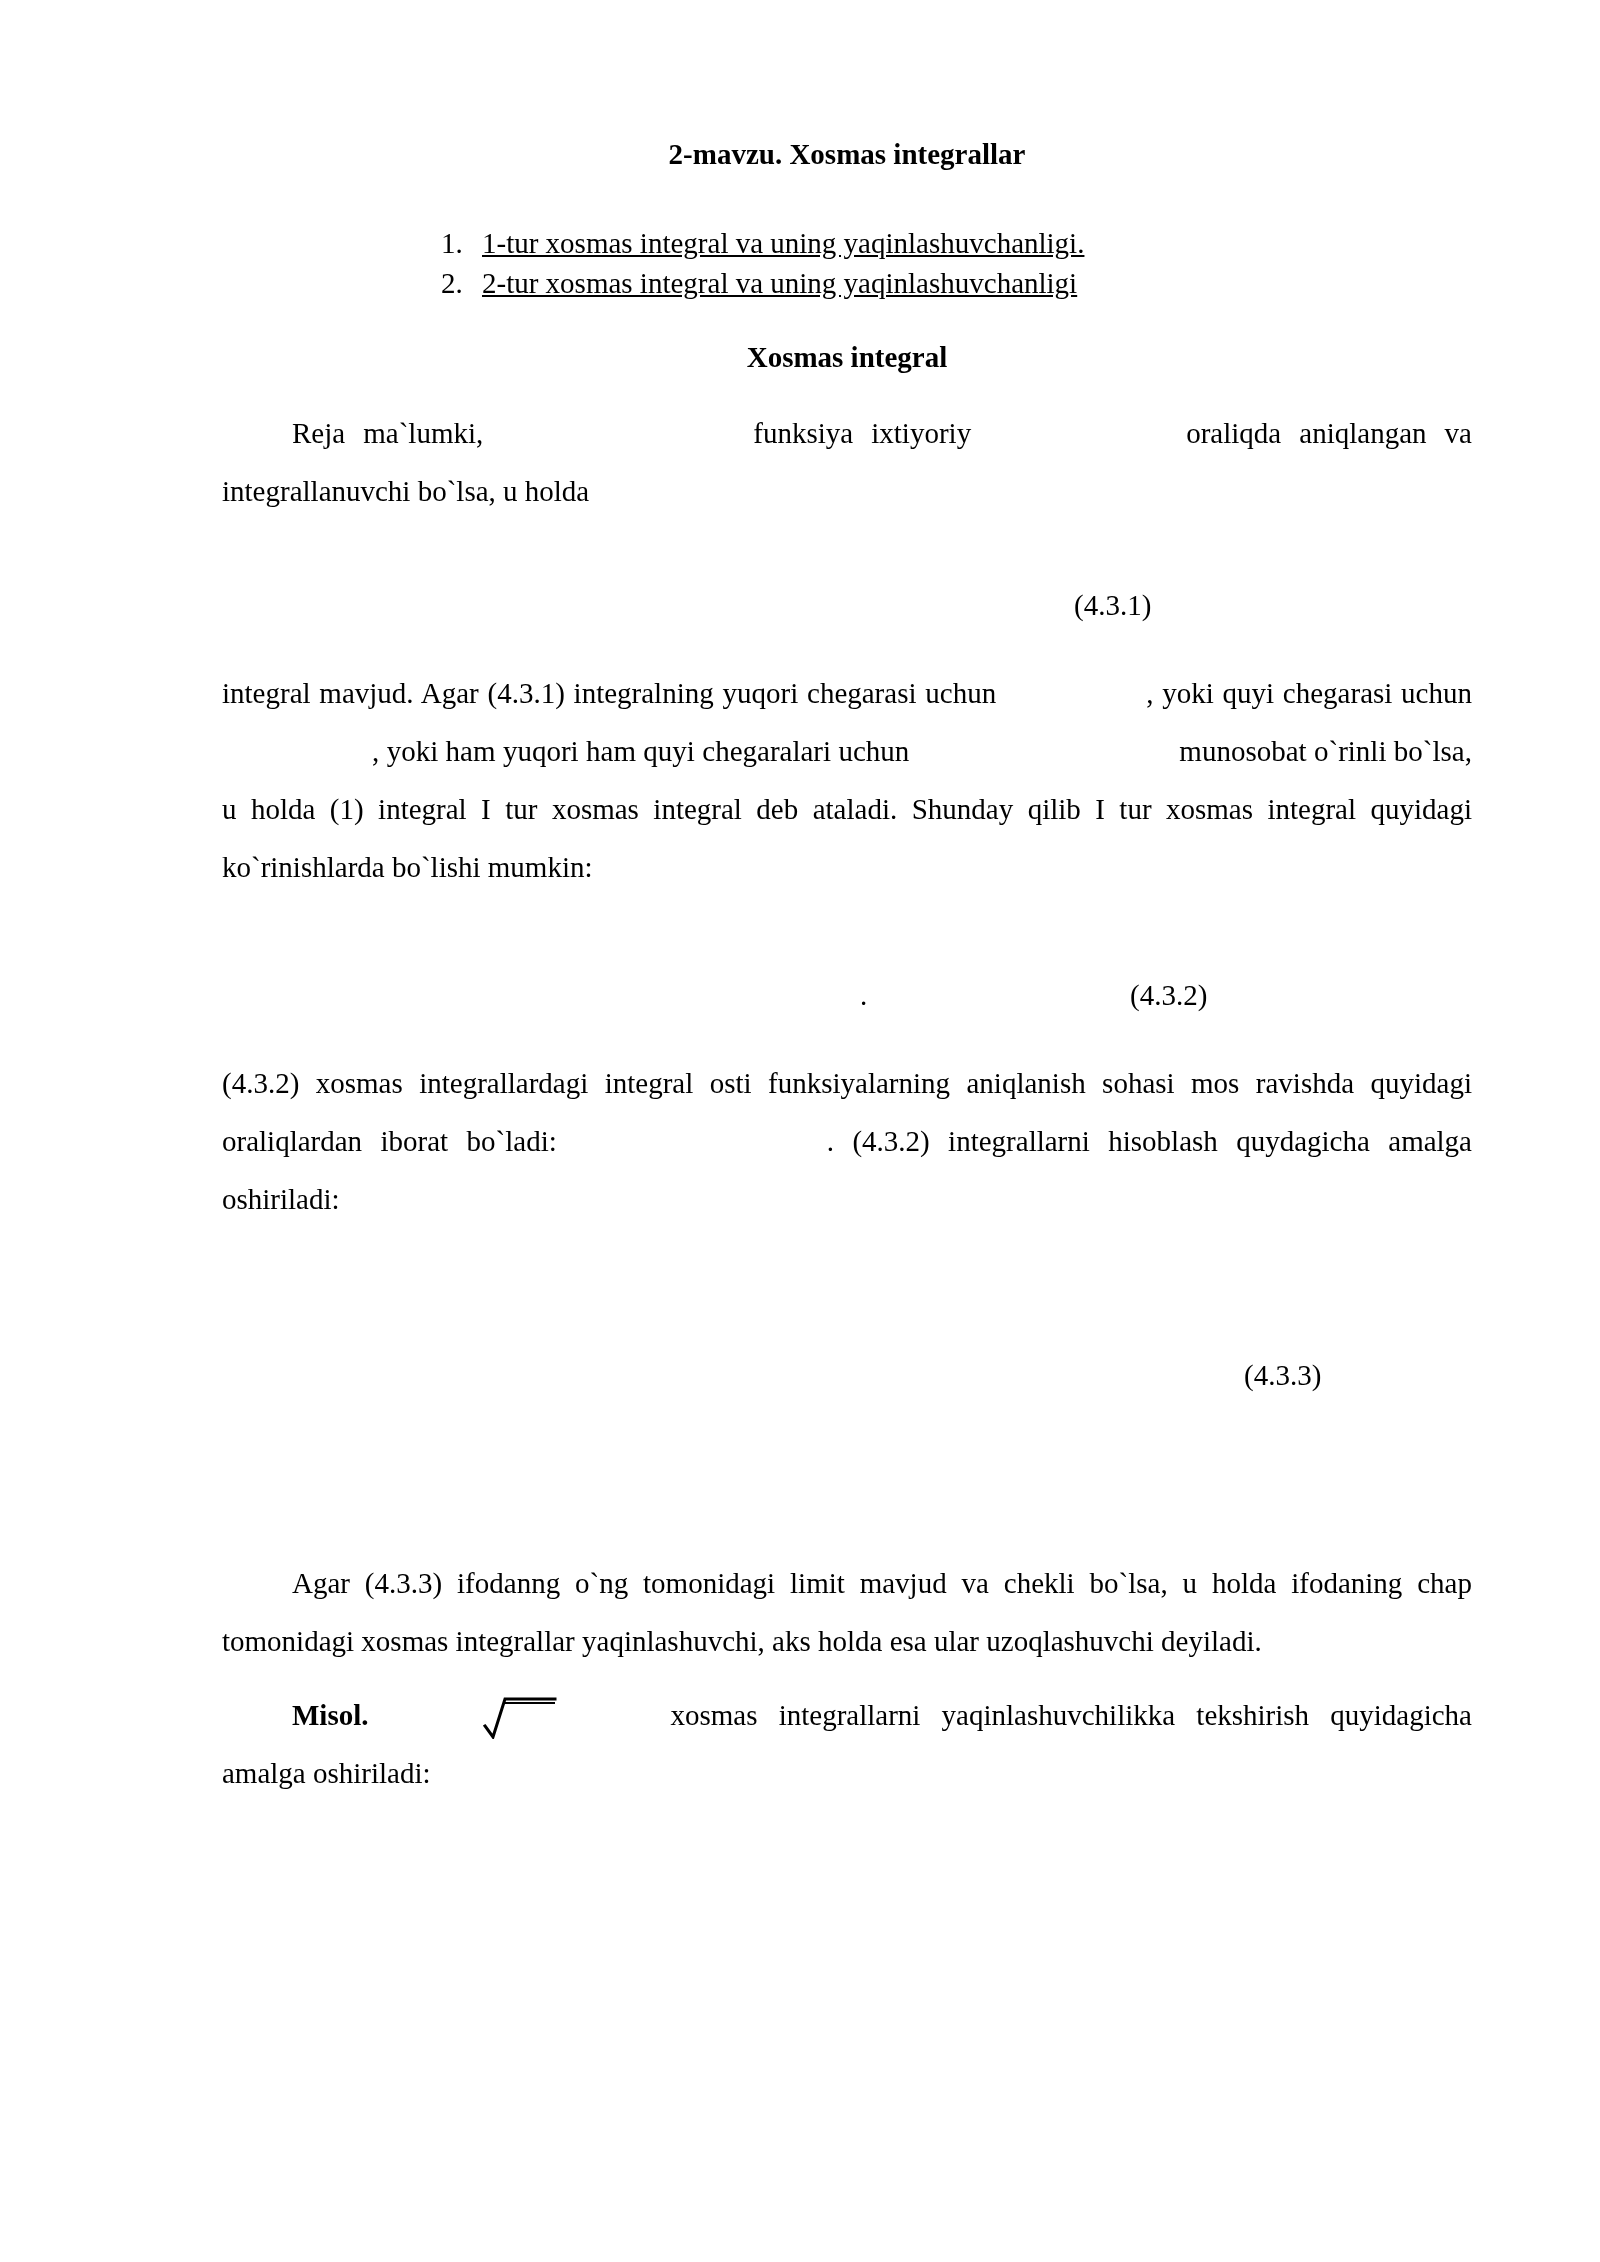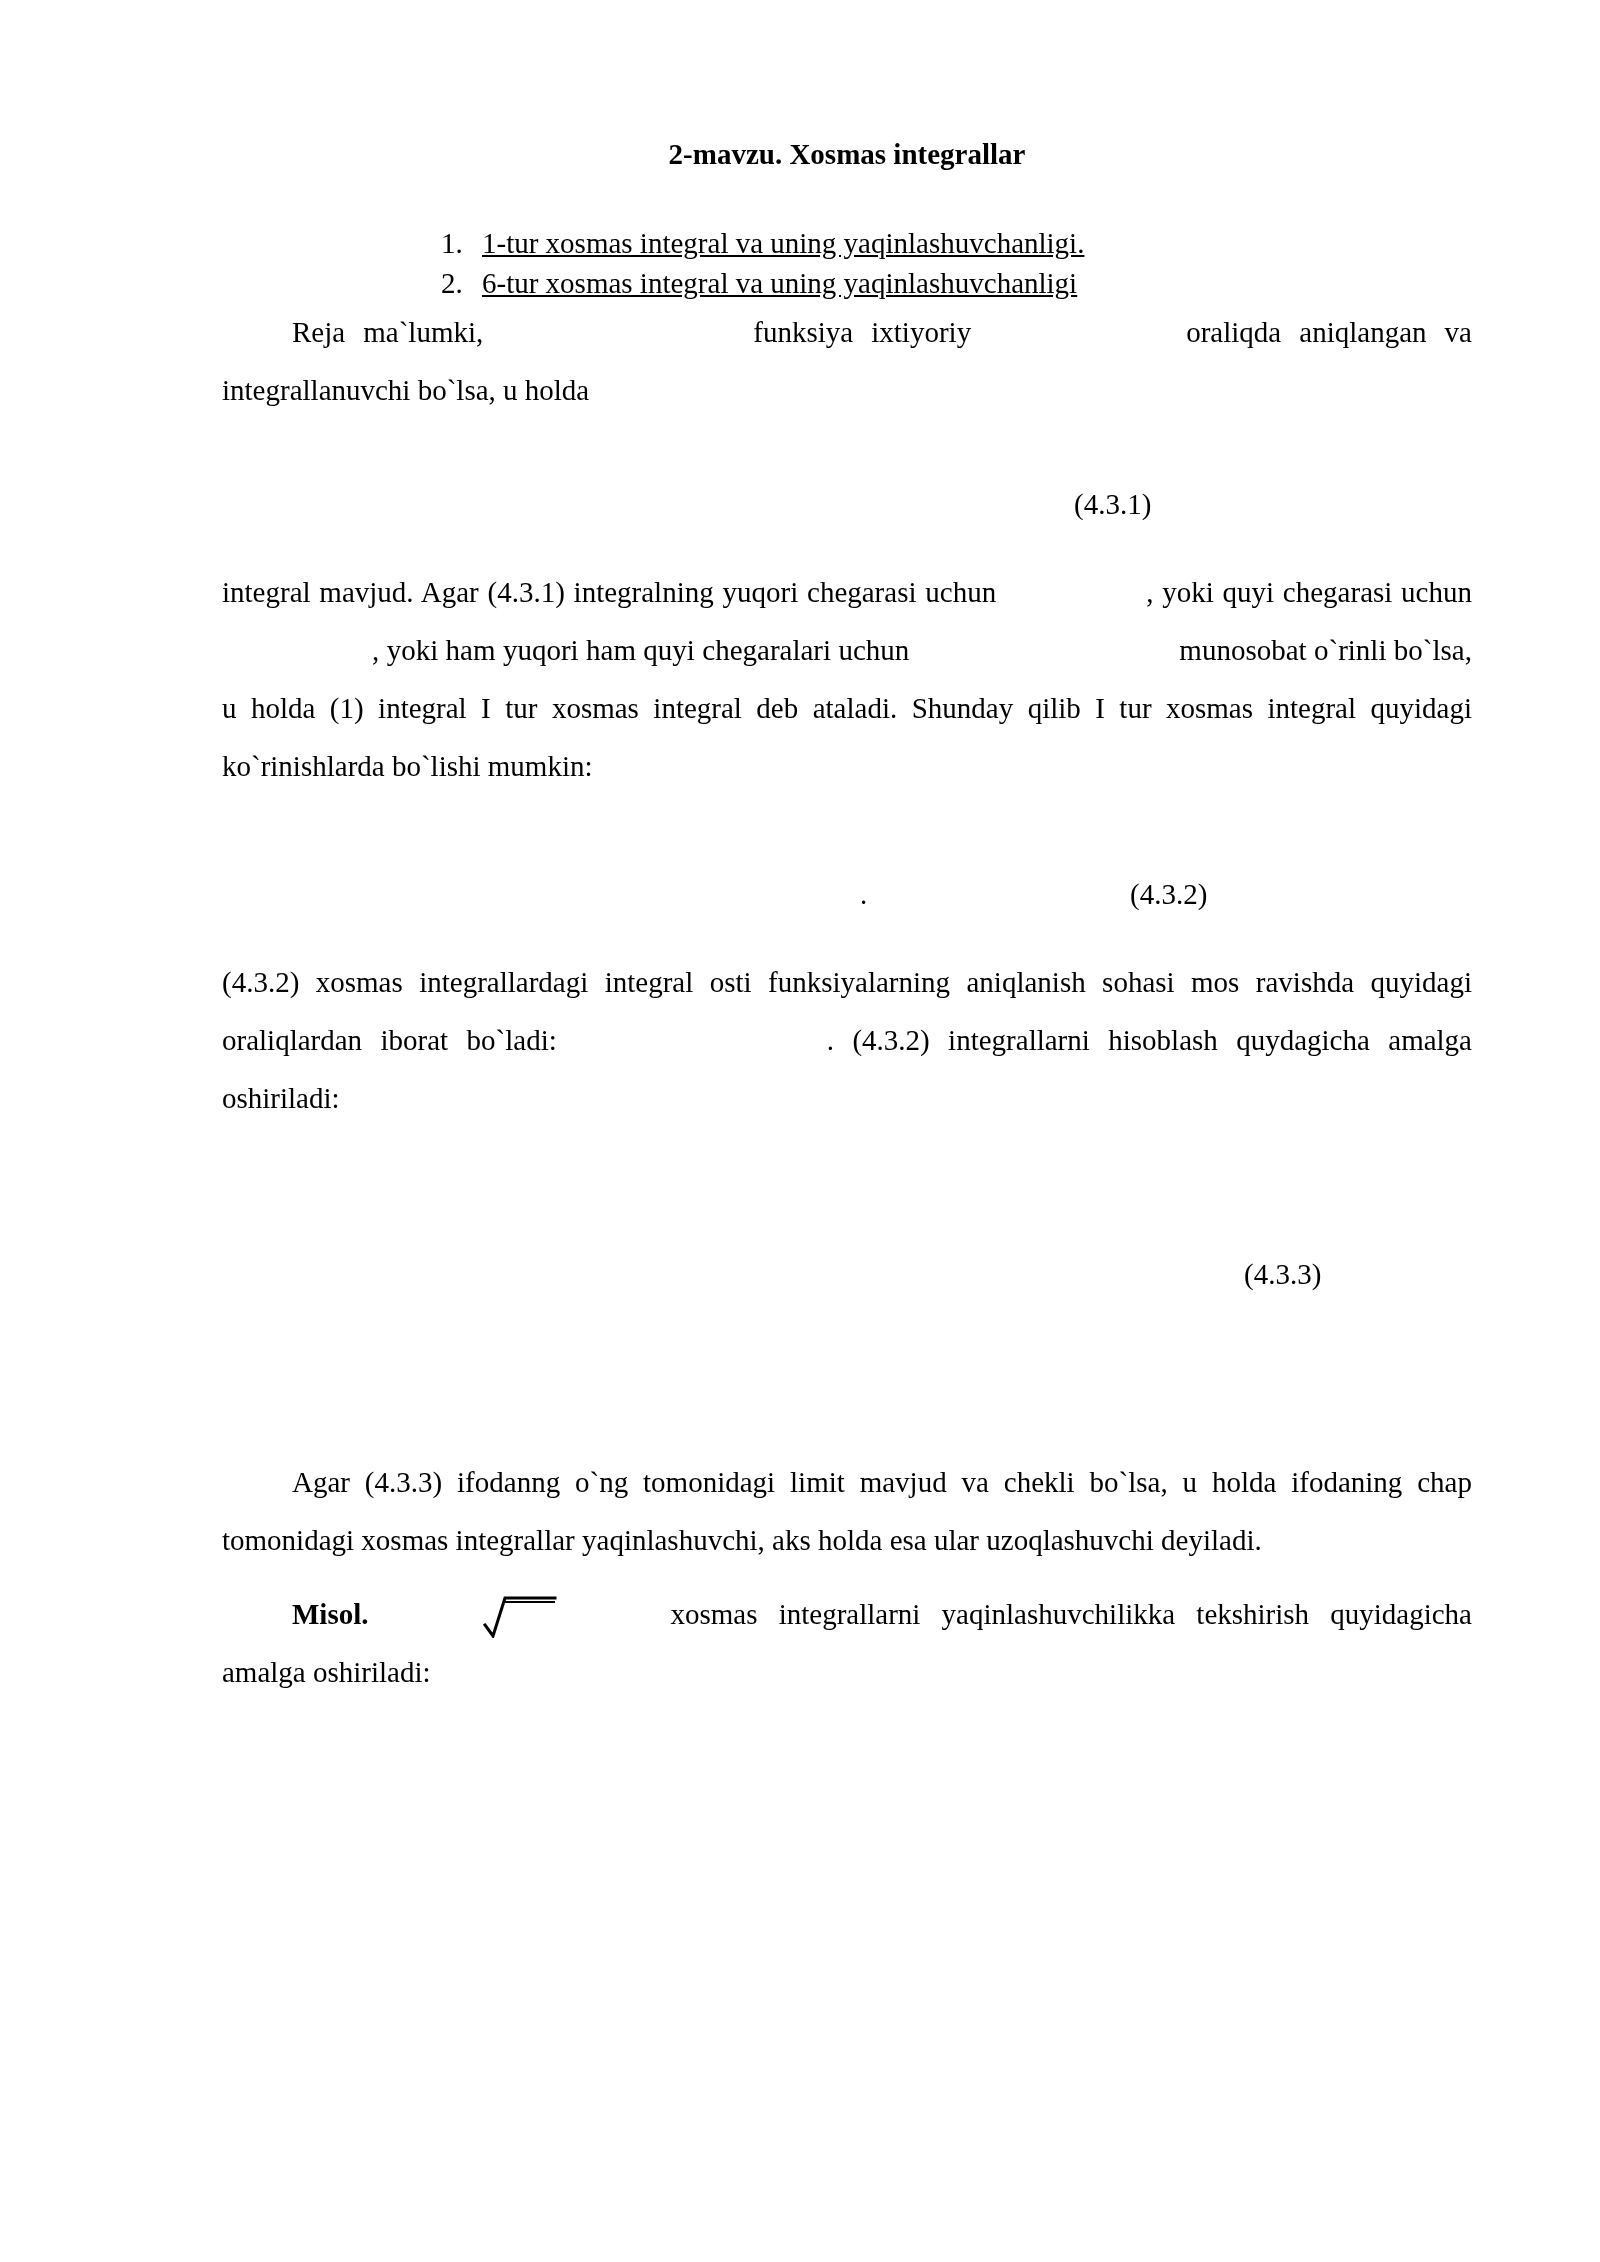--- a/index.html
+++ b/index.html
@@ -97,23 +97,24 @@
 <body>
 
 <div class="page">
   <div class="content">
 
     <h1 class="doc-title">2-mavzu. Xosmas integrallar</h1>
 
 
     <ol class="reja-list">
       <li>1-tur xosmas integral va uning yaqinlashuvchanligi.</li>
-      <li>6-tur xosmas integral va uning yaqinlashuvchanligi</li>
+      <li>2-tur xosmas integral va uning yaqinlashuvchanligi</li>
     </ol>
 
+    <h3 class="section-heading">Xosmas integral</h3>
 
     <p class="body-par indent">
       <span>Reja ma`lumki,</span><span class="gap-xl"></span><span>funksiya ixtiyoriy</span><span class="gap-lg"></span><span>oraliqda aniqlangan va integrallanuvchi bo`lsa, u holda</span>
     </p>
 
     <div class="spacer-56"></div>
 
     <div class="eqline">
       <span class="eqnum" style="left: 852px;">(4.3.1)</span>
     </div>

